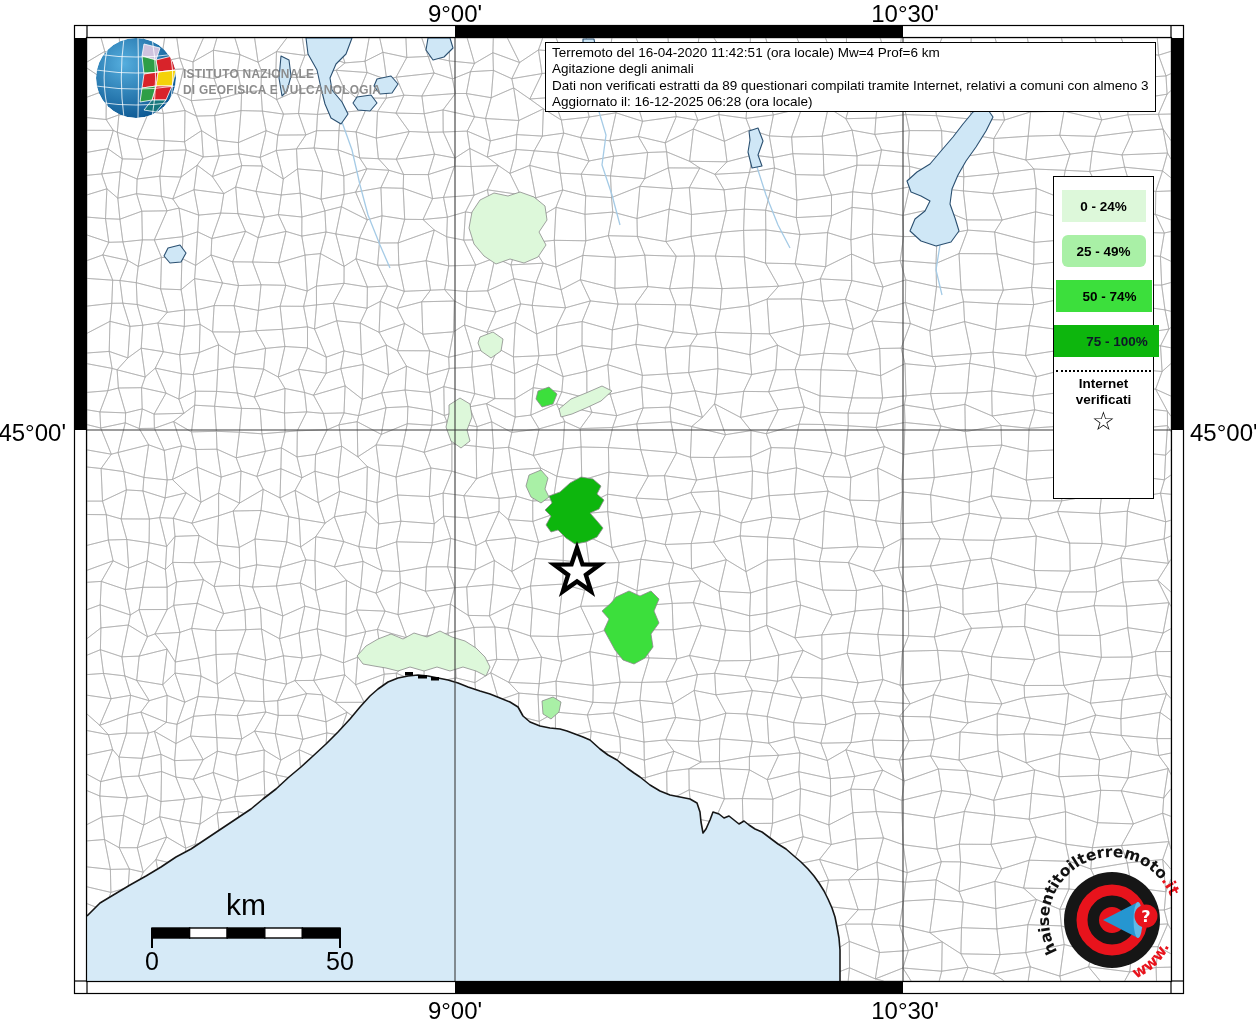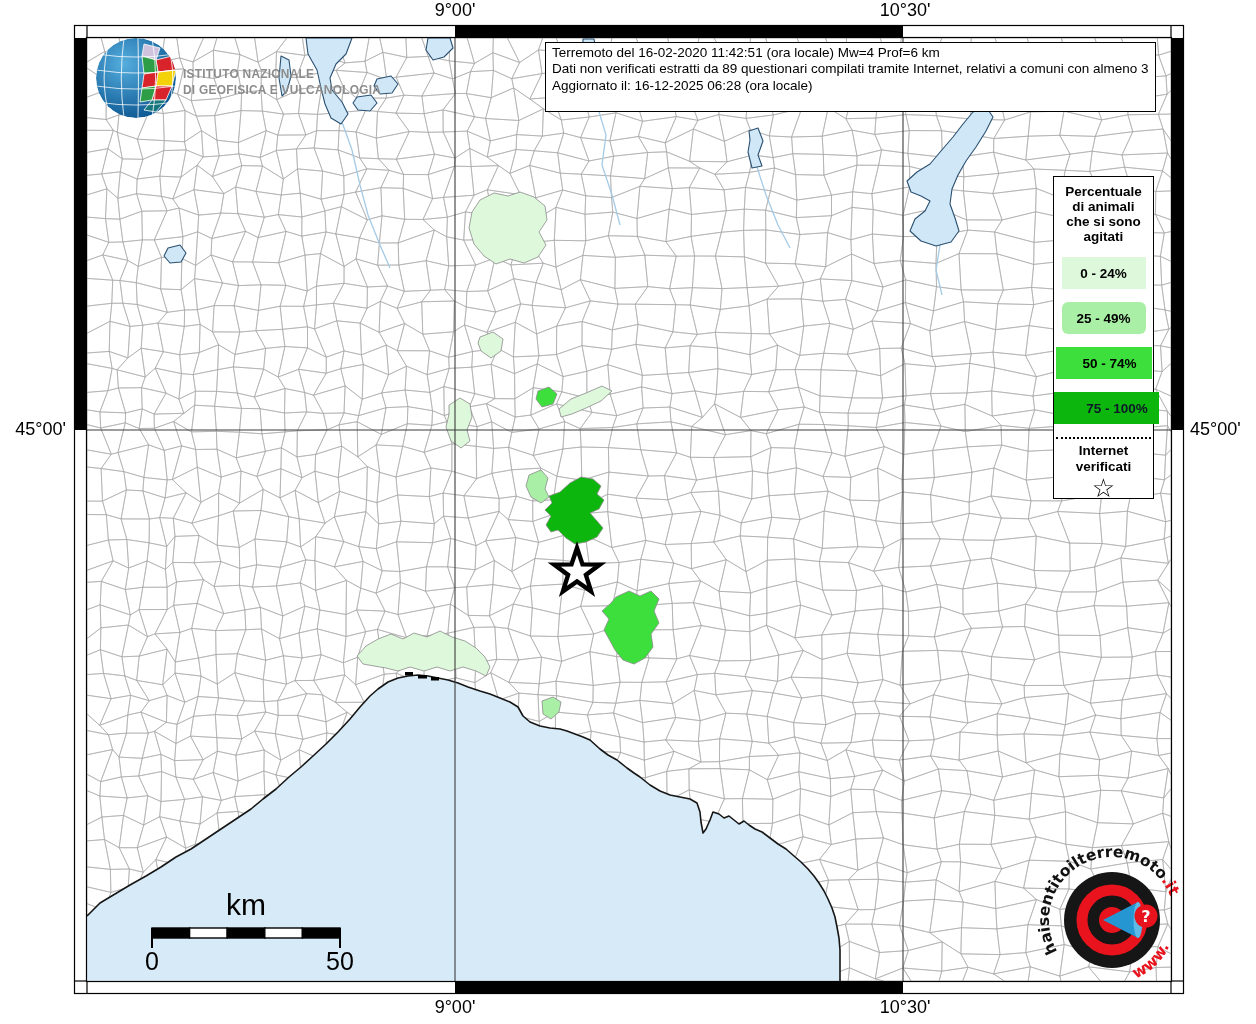--- a/index.html
+++ b/index.html
@@ -1,19 +1,19 @@
 <!DOCTYPE html>
 <html><head>
 <meta charset="utf-8">
 <style>
   html,body{margin:0;padding:0;background:#ffffff;}
   .stage{position:relative;width:1256px;height:1024px;background:#ffffff;
          font-family:"Liberation Sans",sans-serif;overflow:hidden;}
   .stage svg{position:absolute;left:0;top:0;}
-  .axis-label{position:absolute;font-size:18px;color:#000;white-space:nowrap;}
+  .axis-label{position:absolute;font-size:24px;color:#000;white-space:nowrap;}
   .axis-top{top:0px;transform:translateX(-50%);}
   .axis-bottom{top:997px;transform:translateX(-50%);}
   .title-box{position:absolute;left:545px;top:42px;width:611px;height:70px;
              background:#fff;border:1.3px solid #000;box-sizing:border-box;
              padding:2px 6px;font-size:13.5px;line-height:16.4px;color:#000;}
   .title-box div{white-space:nowrap;overflow:hidden;}
   .legend{position:absolute;left:1053px;top:176px;width:101px;height:323px;
           background:#fff;border:1.6px solid #000;box-sizing:border-box;
           text-align:center;color:#000;}
   .legend-title{font-weight:bold;font-size:13.5px;line-height:15px;padding-top:7px;}
@@ -143,32 +143,27 @@
   <div class="axis-label axis-bottom" style="left:905px">10°30'</div>
   <div class="axis-label" style="left:66px;top:419px;transform:translateX(-100%)">45°00'</div>
   <div class="axis-label" style="left:1190px;top:419px">45°00'</div>
 
   <div class="ingv-text">
     <div>ISTITUTO NAZIONALE</div>
     <div>DI GEOFISICA E VULCANOLOGIA</div>
   </div>
 
   <div class="title-box">
-    <div>Terremoto del 16-02-2020 11:42:51 (ora locale) Mw=4 Prof=6 km</div>
+    <div>Terremoto del 16-04-2020 11:42:51 (ora locale) Mw=4 Prof=6 km</div>
+    <div>Agitazione degli animali</div>
     <div>Dati non verificati estratti da 89 questionari compilati tramite Internet, relativi a comuni con almeno 3 questionari.</div>
     <div>Aggiornato il: 16-12-2025 06:28 (ora locale)</div>
   </div>
 
   <div class="legend">
-    <div class="legend-title">
-      <div>Percentuale</div>
-      <div>di animali</div>
-      <div>che si sono</div>
-      <div>agitati</div>
-    </div>
     <div id="legend-swatches">
         <div class="swatch" style="background: rgb(221, 248, 218); color: rgb(0, 0, 0);">0 - 24%</div>
         <div class="swatch" style="background: rgb(169, 240, 166); color: rgb(0, 0, 0); border-radius: 6px;">25 - 49%</div>
         <div class="swatch" style="background: rgb(60, 223, 60); color: rgb(0, 0, 0); padding-left: 12px;">50 - 74%</div>
         <div class="swatch" style="background: rgb(13, 182, 13); color: #0f172a; padding-left: 21px;">75 - 100%</div>
       </div>
     <div class="legend-sep"></div>
     <div class="legend-epi">
       <div>Internet</div>
       <div>verificati</div>

